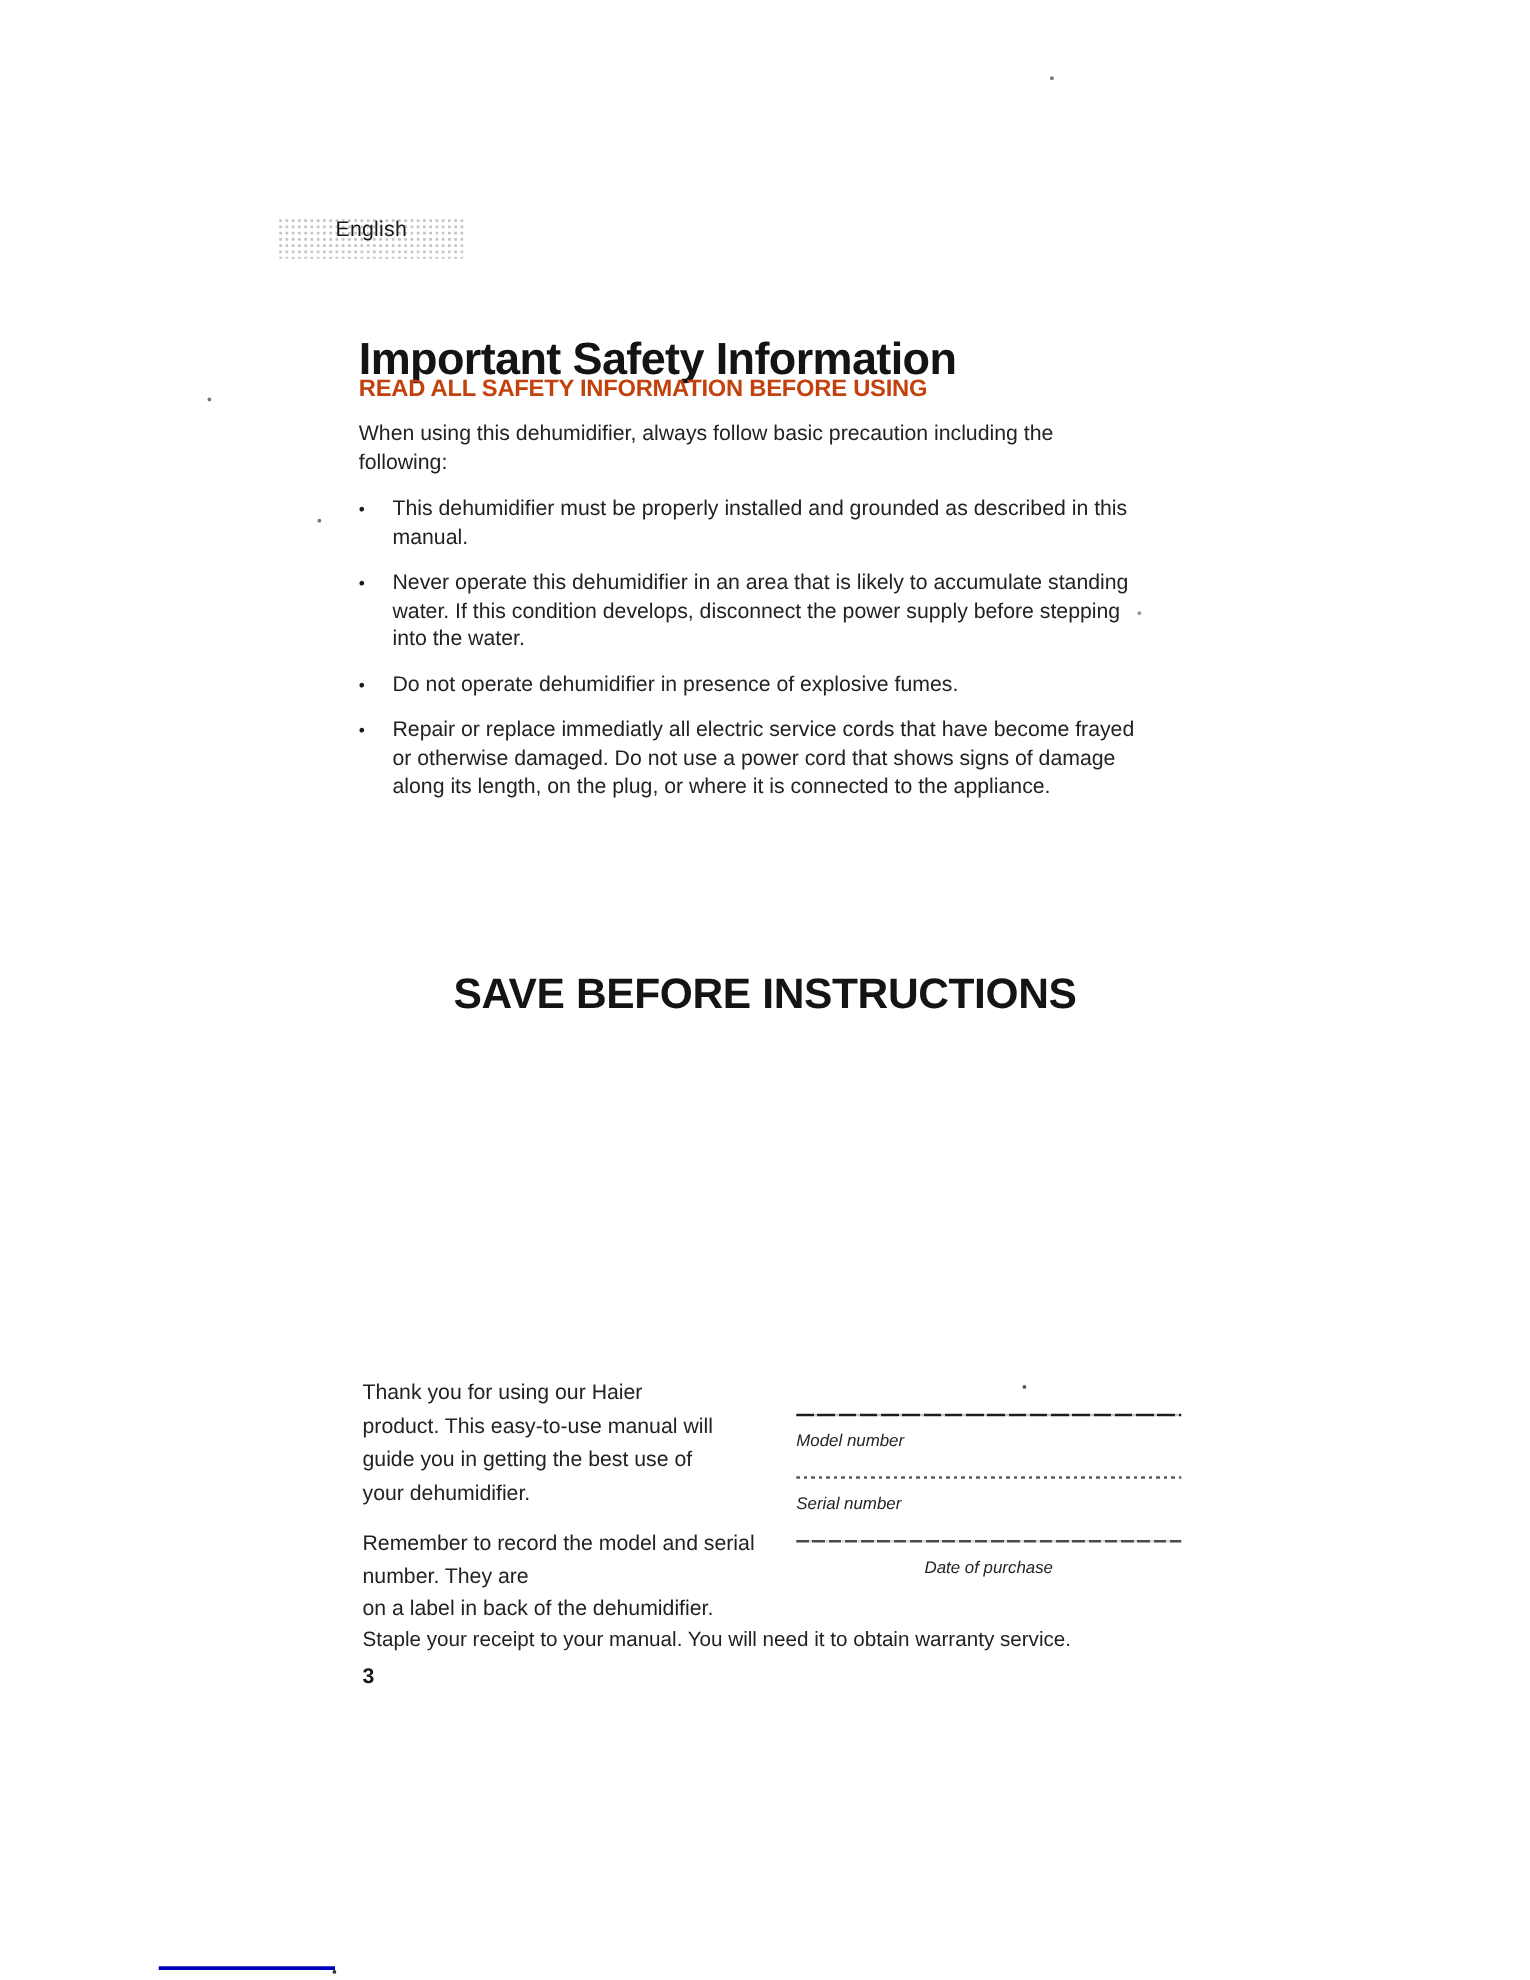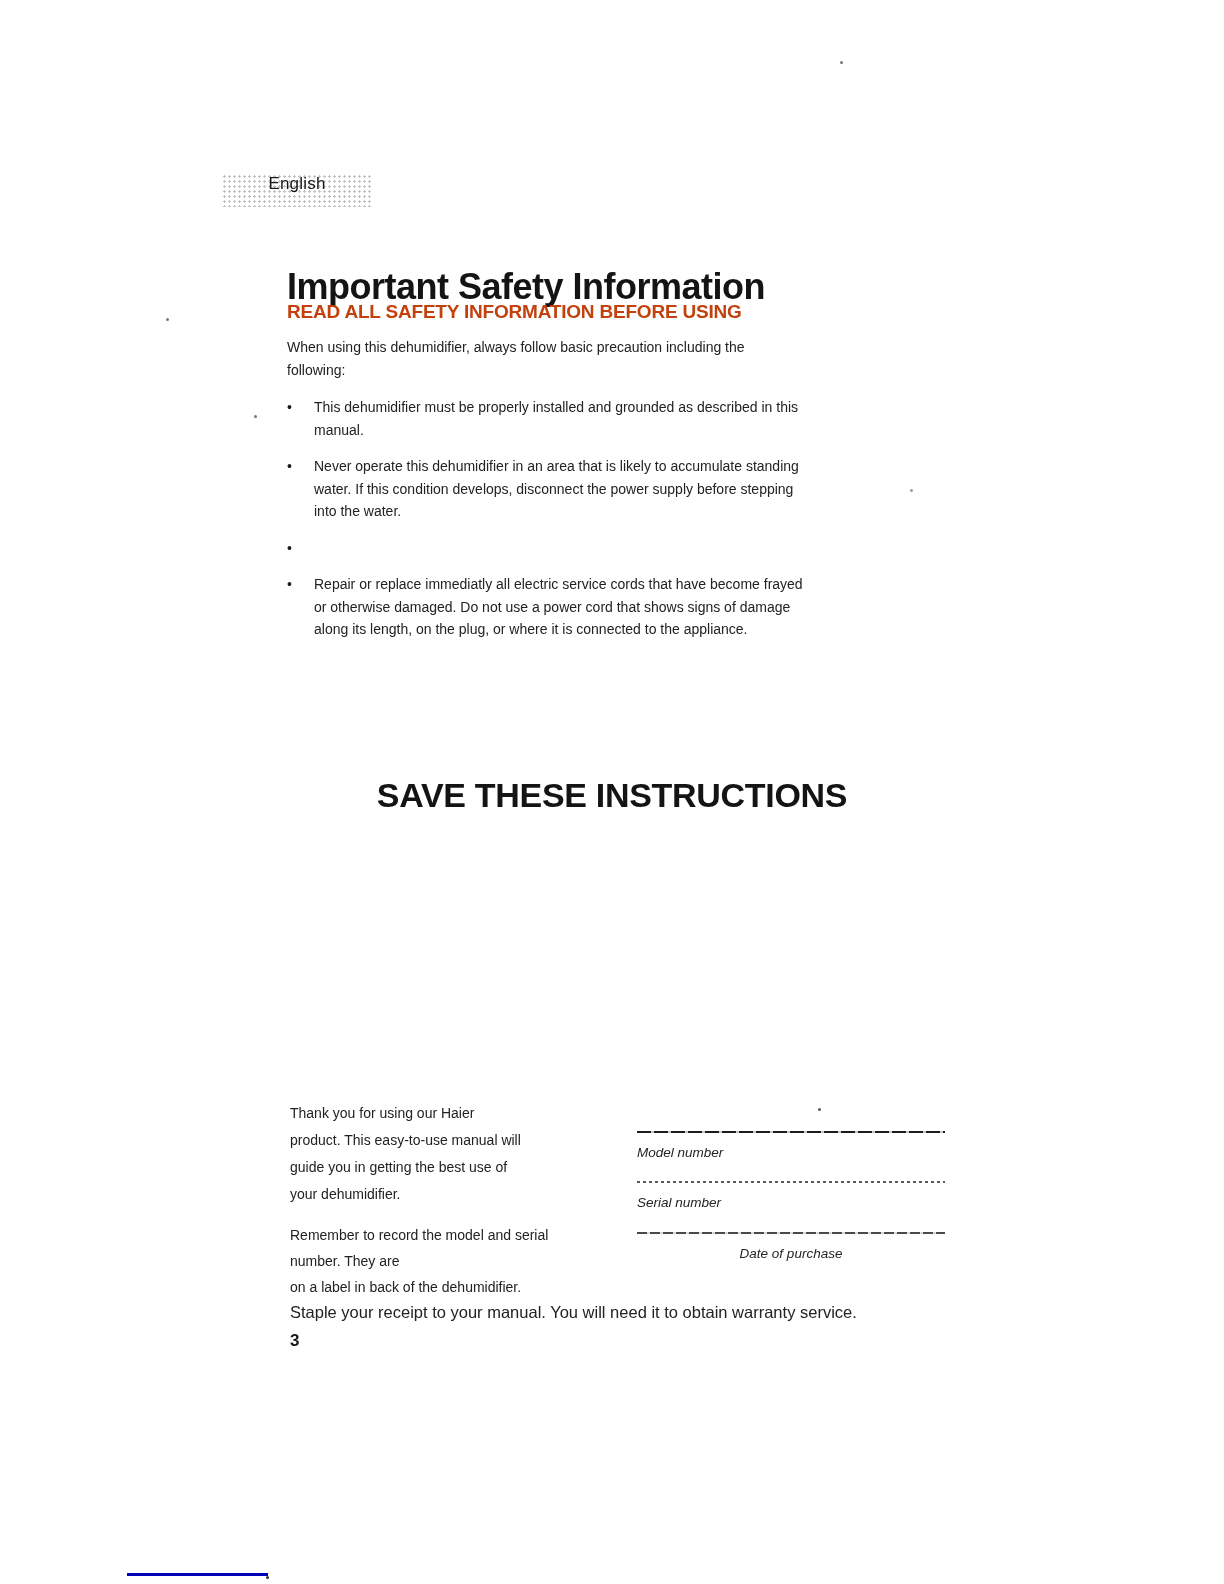--- a/index.html
+++ b/index.html
@@ -27,21 +27,21 @@
     font-size: 36px; font-weight: bold; letter-spacing: -0.5px;
     color: #141414;
     margin-top: 29px;
   }
   .section-subtitle {
     left: 287px; top: 301px;
     font-size: 19px; font-weight: bold; letter-spacing: -0.2px;
     color: #c2410c;
   }
   .body-text {
-    font-size: 14px; line-height: 22.5px;
+    font-size: 17px; line-height: 22.5px;
     white-space: pre; color: #222;
   }
   .intro { left: 287px; top: 336px; }
 
   .bullet-list { left: 287px; top: 396px; }
   .bullet-item { display: flex; margin-bottom: 14px; }
   .bullet-marker {
     width: 27px; flex: 0 0 27px;
     font-size: 14px; line-height: 22.5px; color: #1a1a1a;
   }
@@ -101,30 +101,31 @@
 manual.</span>
   </div>
   <div class="bullet-item">
     <span class="bullet-marker">•</span>
     <span class="body-text">Never operate this dehumidifier in an area that is likely to accumulate standing
 water. If this condition develops, disconnect the power supply before stepping
 into the water.</span>
   </div>
   <div class="bullet-item">
     <span class="bullet-marker">•</span>
+    <span class="body-text">Do not operate dehumidifier in presence of explosive fumes.</span>
   </div>
   <div class="bullet-item">
     <span class="bullet-marker">•</span>
     <span class="body-text">Repair or replace immediatly all electric service cords that have become frayed
 or otherwise damaged. Do not use a power cord that shows signs of damage
 along its length, on the plug, or where it is connected to the appliance.</span>
   </div>
 </div>
 
-<h2 class="abs save-heading">SAVE THESE INSTRUCTIONS</h2>
+<h2 class="abs save-heading">SAVE BEFORE INSTRUCTIONS</h2>
 
 <p class="abs body-text thanks">Thank you for using our Haier
 product. This easy-to-use manual will
 guide you in getting the best use of
 your dehumidifier.</p>
 
 <p class="abs body-text remember">Remember to record the model and serial
 number. They are
 on a label in back of the dehumidifier.</p>
 

